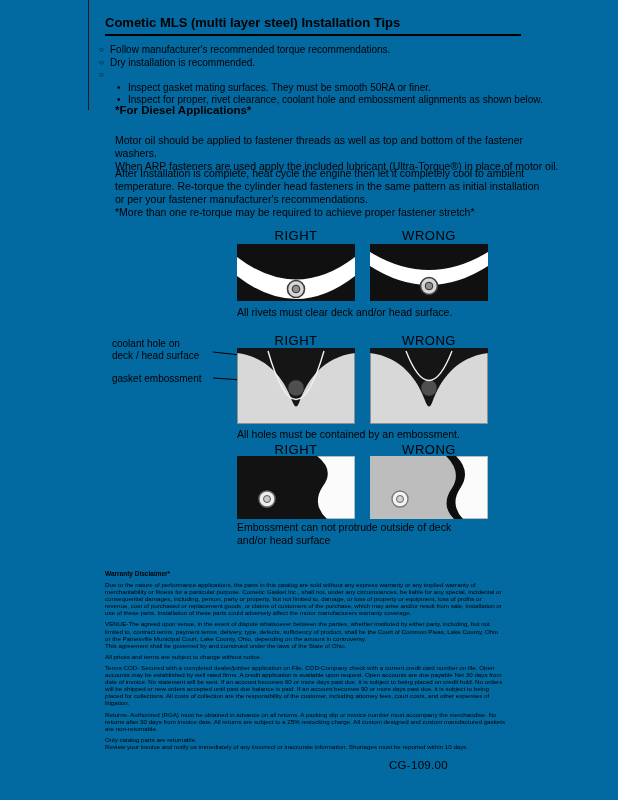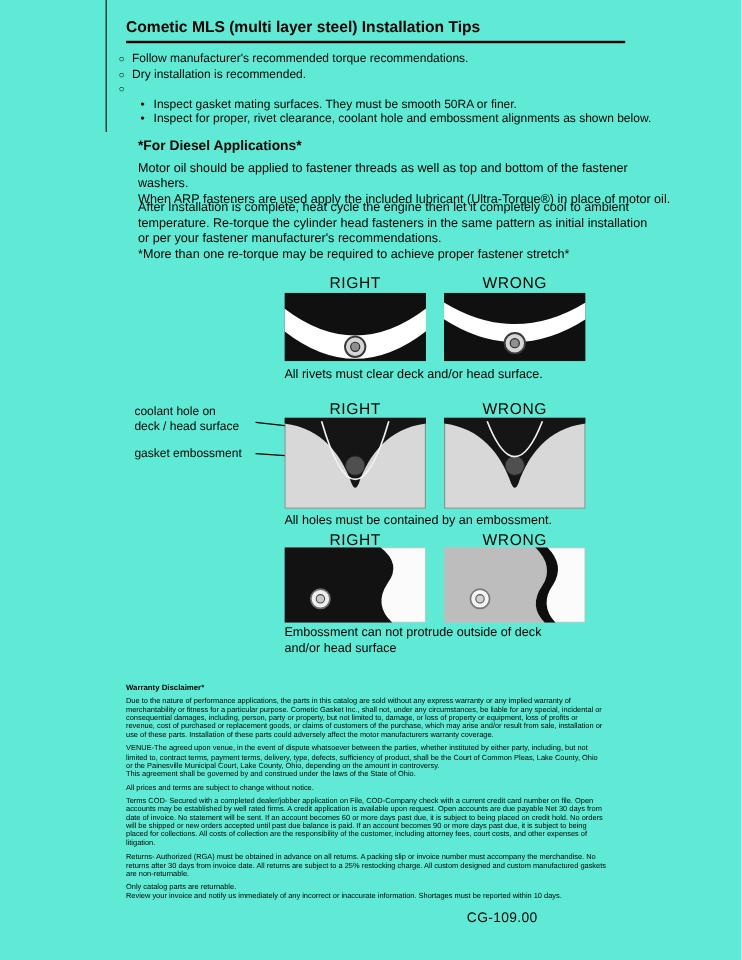--- a/index.html
+++ b/index.html
@@ -1,33 +1,33 @@
 <!DOCTYPE html>
 <html><head>
 <meta charset="utf-8">
 <style>
   * { margin:0; padding:0; box-sizing:border-box; }
   html,body { background:#ffffff; }
   .page {
-    position:relative; width:618px; height:800px; background:#5eead4;
+    position:relative; width:618px; height:800px; background:#0369a1;
     font-family:"Liberation Sans", sans-serif; color:#000; overflow:hidden;
   }
   .abs { position:absolute; }
   .crop-mark { left:88px; top:0; width:1px; height:110px; background:#1a1a1a; }
 
   .title-block { left:105px; top:15px; width:416px; border-bottom:2px solid #000; padding-bottom:4px; }
   .title { font-size:13px; font-weight:bold; }
 
   .bullets { left:99px; top:44px; font-size:10px; line-height:12.5px; }
   .b-row { display:flex; }
   .b-row .mk { width:11px; font-size:8px; line-height:12.5px; }
   .b-sub { padding-left:18px; }
   .b-sub .mk { font-size:10px; }
 
-  .diesel-heading { left:115px; top:116px; font-size:11.5px; font-weight:bold; }
+  .diesel-heading { left:115px; top:104px; font-size:11.5px; font-weight:bold; }
   .para { left:115px; font-size:10.5px; line-height:13px; white-space:pre-line; width:450px; }
   .p1 { top:134px; }
   .p2 { top:167px; }
   .note { left:115px; top:206px; font-size:10.5px; }
 
   .dg-header { width:118px; text-align:center; font-size:13px; letter-spacing:0.5px; }
   .colL { left:237px; } .colR { left:370px; }
   .hdr1 { top:228px; } .hdr2 { top:333px; } .hdr3 { top:442px; }
   .img1 { top:244px; } .img2 { top:348px; } .img3 { top:456px; }
   .dg-img svg { display:block; }

